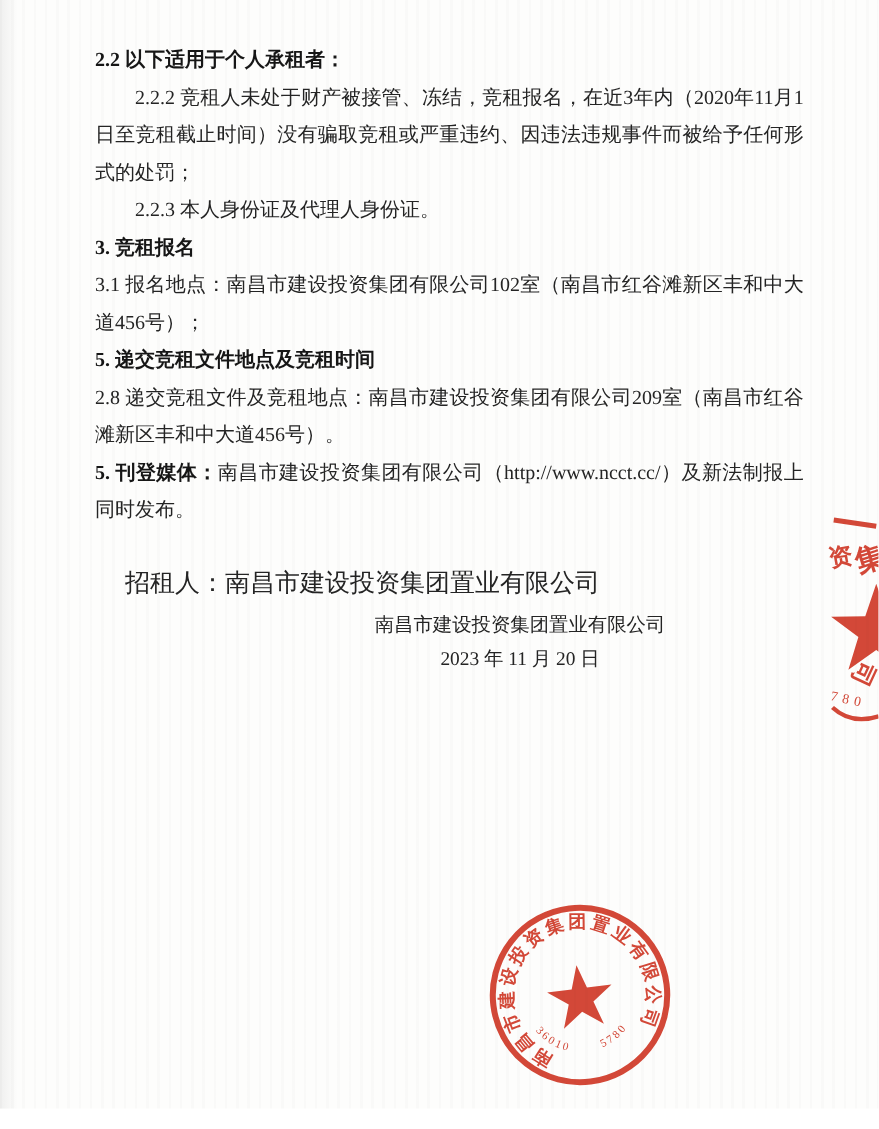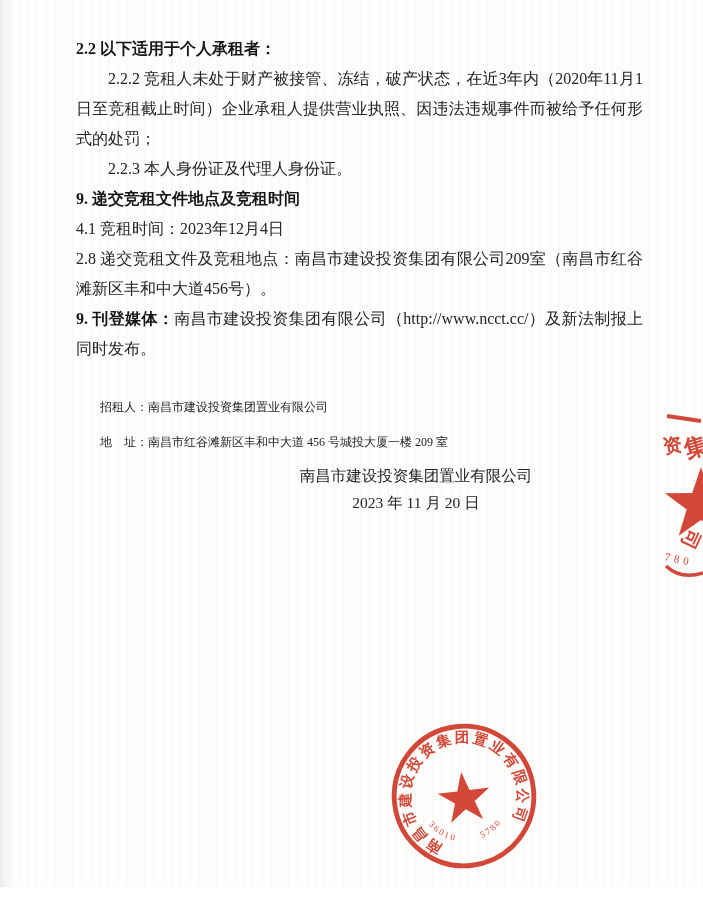--- a/index.html
+++ b/index.html
@@ -22,21 +22,21 @@
     line-height:30px;
     text-align:justify;
   }
   .para{margin:0;}
   .para.bold{font-weight:700;color:#161616;}
   .para.indent{text-indent:2em;}
   .bold-inline{font-weight:700;color:#161616;}
   .contact-block{
     margin-top:26px;
     padding-left:24px;
-    font-size:12px;
+    font-size:20px;
     line-height:35px;
   }
   .contact-line{margin:0;}
   .signature-block{
     width:290px;
     margin:2px 82px 0 auto;
     text-align:center;
     font-size:15.5px;
     line-height:27px;
   }
@@ -58,32 +58,32 @@
     width:42px; height:172px;
   }
 </style>
 </head>
 <body>
 
 <div class="page">
 
   <div class="doc-body">
     <p class="para bold">2.2 以下适用于个人承租者：</p>
-    <p class="para indent">2.2.2 竞租人未处于财产被接管、冻结，破产状态，在近3年内（2020年11月1日至竞租截止时间）企业承租人提供营业执照、因违法违规事件而被给予任何形式的处罚；</p>
+    <p class="para indent">2.2.2 竞租人未处于财产被接管、冻结，竞租报名，在近3年内（2020年11月1日至竞租截止时间）没有骗取竞租或严重违约、因违法违规事件而被给予任何形式的处罚；</p>
     <p class="para indent">2.2.3 本人身份证及代理人身份证。</p>
-    <p class="para bold">9. 递交竞租文件地点及竞租时间</p>
-    <p class="para">4.1 竞租时间：2023年12月4日</p>
+    <p class="para bold">3. 竞租报名</p>
+    <p class="para">3.1 报名地点：南昌市建设投资集团有限公司102室（南昌市红谷滩新区丰和中大道456号）；</p>
+    <p class="para bold">5. 递交竞租文件地点及竞租时间</p>
     <p class="para">2.8 递交竞租文件及竞租地点：南昌市建设投资集团有限公司209室（南昌市红谷滩新区丰和中大道456号）。</p>
     <p class="para">
-      <span class="bold-inline">9. 刊登媒体：</span><span>南昌市建设投资集团有限公司（http://www.ncct.cc/）及新法制报上同时发布。</span>
+      <span class="bold-inline">5. 刊登媒体：</span><span>南昌市建设投资集团有限公司（http://www.ncct.cc/）及新法制报上同时发布。</span>
     </p>
 
     <div class="contact-block">
       <p class="contact-line">招租人：南昌市建设投资集团置业有限公司</p>
-      <p class="contact-line">地　址：南昌市红谷滩新区丰和中大道 456 号城投大厦一楼 209 室</p>
     </div>
 
     <div class="signature-block">
       <p class="signature-line">南昌市建设投资集团置业有限公司</p>
       <p class="signature-line">2023 年 11 月 20 日</p>
     </div>
   </div>
 
   <svg class="seal company-seal" viewBox="0 0 220 220" xmlns="http://www.w3.org/2000/svg">
     <defs>

